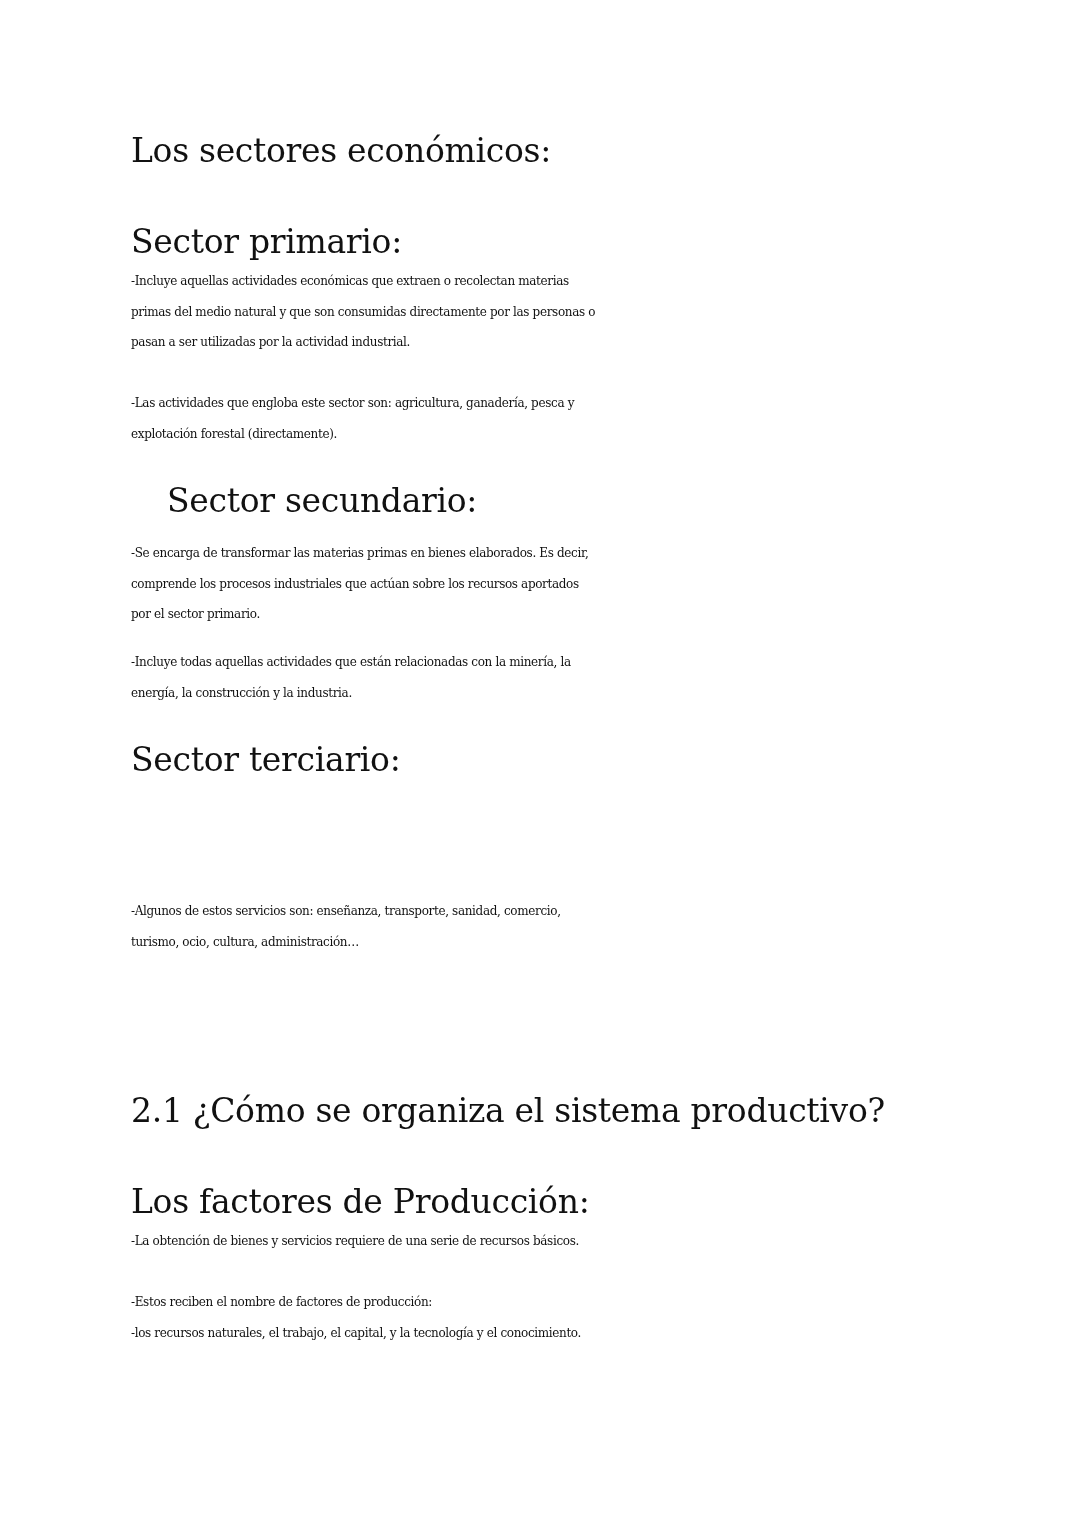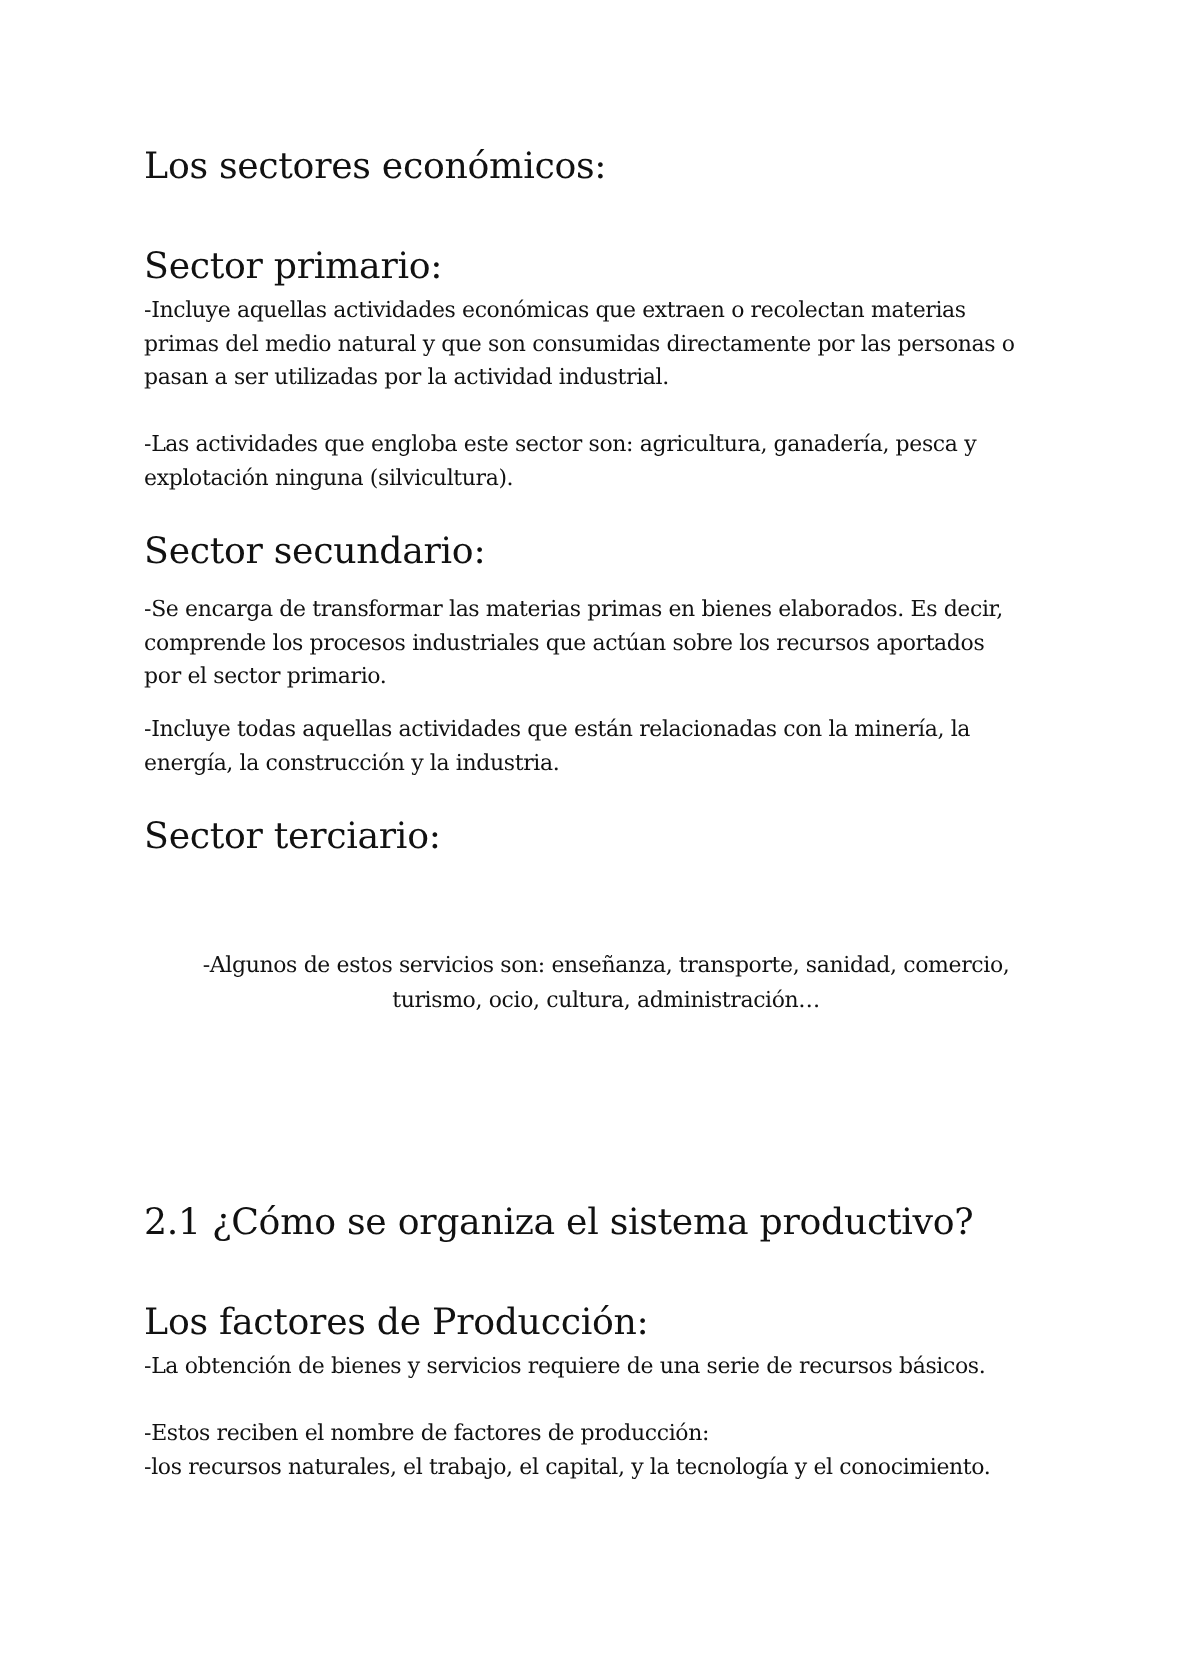--- a/index.html
+++ b/index.html
@@ -27,21 +27,21 @@
       font-weight: normal;
       font-size: 33px;
       line-height: 40px;
       letter-spacing: -0.3px;
       white-space: nowrap;
     }
     .para {
       position: absolute;
       left: 131px;
       margin: 0;
-      font-size: 20px;
+      font-size: 12px;
       line-height: 30.5px;
       letter-spacing: -0.35px;
       width: 840px;
     }
     .para span { display: block; white-space: nowrap; }
   </style>
 </head>
 <body>
 
 <div class="page">
@@ -49,36 +49,36 @@
   <h1 class="h" style="top:131px;">Los sectores económicos:</h1>
 
   <h2 class="h" style="top:222px;text-align:right;">Sector primario:</h2>
   <p class="para" style="top:266px;">
     <span>-Incluye aquellas actividades económicas que extraen o recolectan materias</span>
     <span>primas del medio natural y que son consumidas directamente por las personas o</span>
     <span>pasan a ser utilizadas por la actividad industrial.</span>
   </p>
   <p class="para" style="top:388px;">
     <span>-Las actividades que engloba este sector son: agricultura, ganadería, pesca y</span>
-    <span>explotación ninguna (silvicultura).</span>
+    <span>explotación forestal (directamente).</span>
   </p>
 
-  <h2 class="h" style="top:481px;">Sector secundario:</h2>
+  <h2 class="h" style="top:481px;margin-left:36px;">Sector secundario:</h2>
   <p class="para" style="top:538px;">
     <span>-Se encarga de transformar las materias primas en bienes elaborados. Es decir,</span>
     <span>comprende los procesos industriales que actúan sobre los recursos aportados</span>
     <span>por el sector primario.</span>
   </p>
   <p class="para" style="top:647px;">
     <span>-Incluye todas aquellas actividades que están relacionadas con la minería, la</span>
     <span>energía, la construcción y la industria.</span>
   </p>
 
   <h2 class="h" style="top:740px;">Sector terciario:</h2>
-  <p class="para" style="top:862px;text-align:center;">
+  <p class="para" style="top:896px;">
     <span>-Algunos de estos servicios son: enseñanza, transporte, sanidad, comercio,</span>
     <span>turismo, ocio, cultura, administración…</span>
   </p>
 
   <h1 class="h" style="top:1091px;">2.1 ¿Cómo se organiza el sistema productivo?</h1>
 
   <h2 class="h" style="top:1182px;">Los factores de Producción:</h2>
   <p class="para" style="top:1226px;">
     <span>-La obtención de bienes y servicios requiere de una serie de recursos básicos.</span>
   </p>

